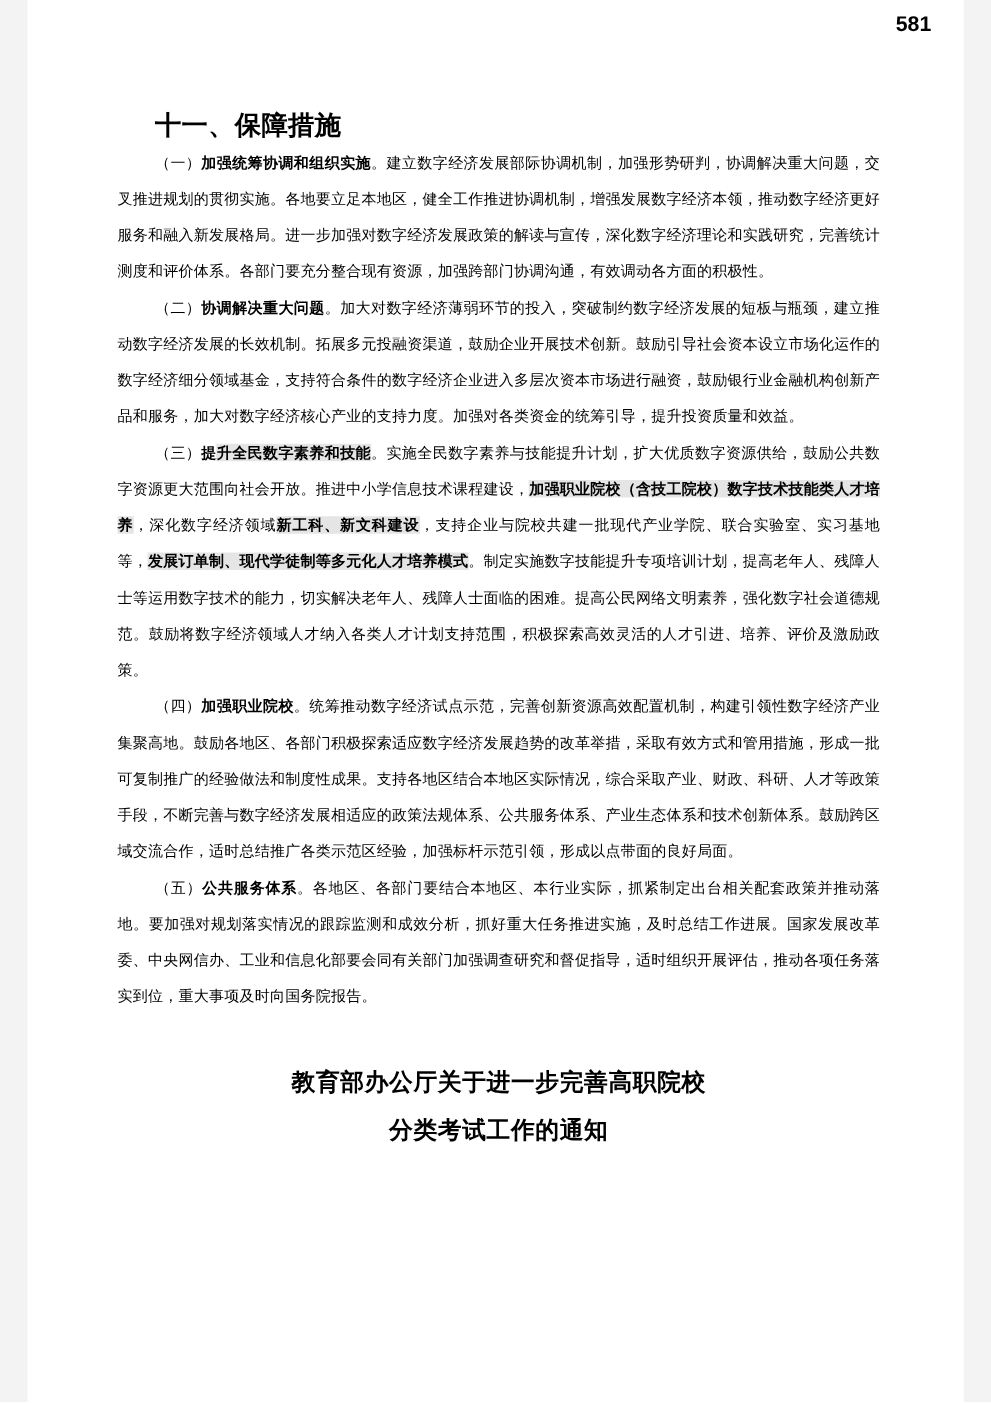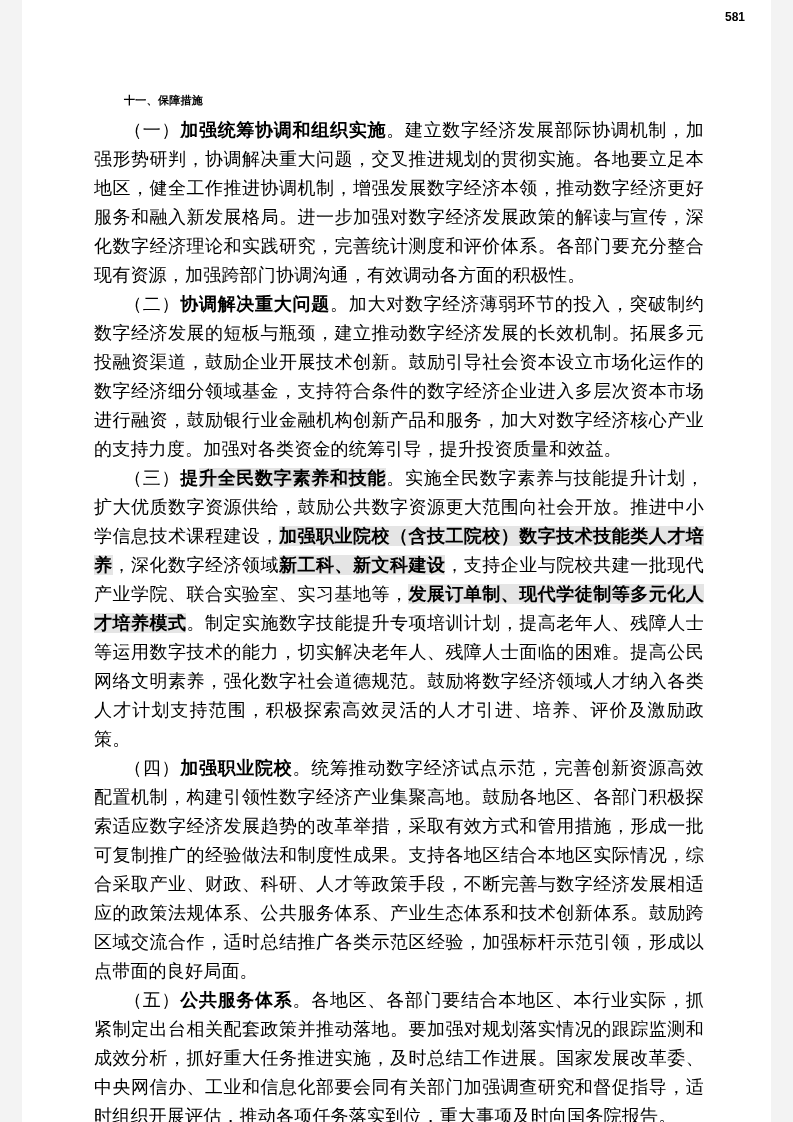--- a/index.html
+++ b/index.html
@@ -15,40 +15,40 @@
     font-family: "Liberation Serif", "DejaVu Serif", serif;
     color: #000000;
     box-sizing: border-box;
     overflow: hidden;
   }
   .page-number {
     position: absolute;
     top: 10px;
     right: 48px;
     font-family: "Liberation Sans", sans-serif;
-    font-size: 12px;
+    font-size: 17px;
     font-weight: bold;
     color: #000;
   }
   .body-wrap {
     position: absolute;
     top: 86px;
     left: 94px;
     width: 610px;
   }
   .sec-head {
-    font-size: 11px;
+    font-size: 21px;
     font-weight: bold;
     line-height: 29px;
     margin: 0 0 1px 0;
     text-indent: 30px;
     letter-spacing: 0.3px;
   }
   p.para {
-    font-size: 18px;
+    font-size: 12px;
     line-height: 29px;
     margin: 0;
     text-align: justify;
     text-justify: inter-ideograph;
     letter-spacing: 0.2px;
   }
   p.para.indent {
     text-indent: 30px;
   }
   .bold {

